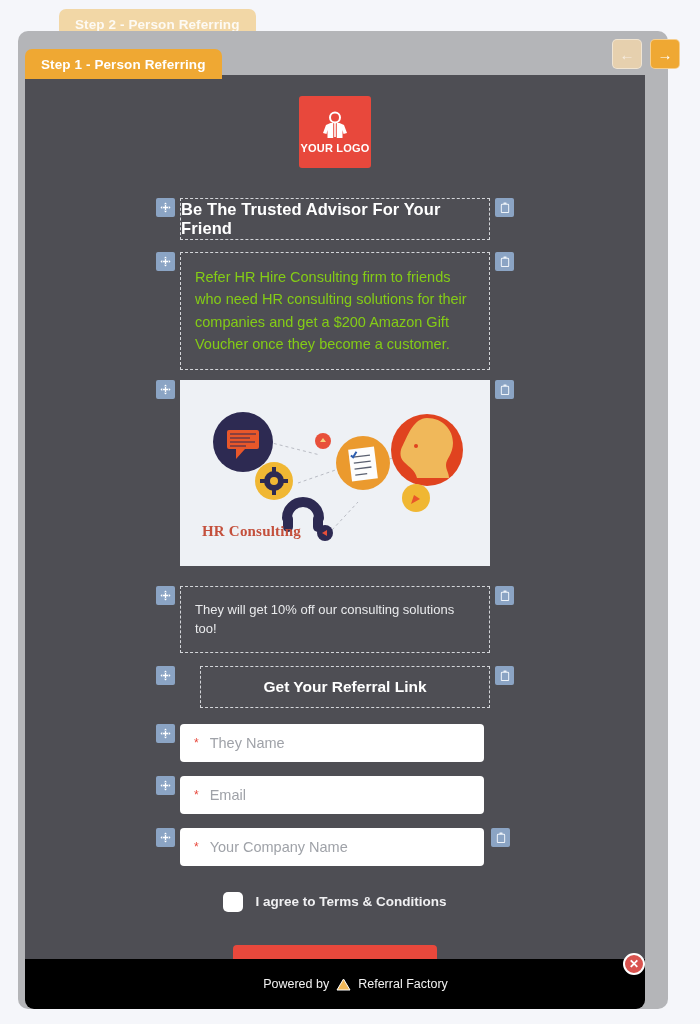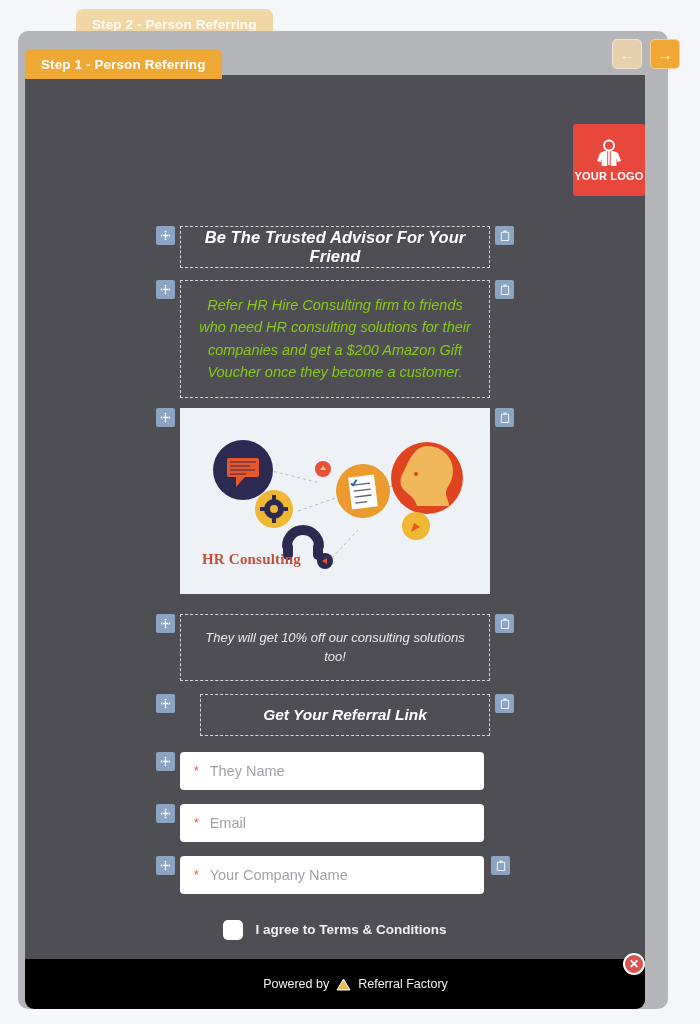--- a/index.html
+++ b/index.html
@@ -21,21 +21,21 @@
     align-items: center;
     padding: 0 16px;
     border-radius: 7px 7px 0 0;
     color: #ffffff;
     font-size: 13.5px;
     font-weight: 700;
     letter-spacing: .1px;
     white-space: nowrap;
   }
   .step-tab-inactive {
-    left: 76px;
+    left: 59px;
     top: 9px;
     background: #f2d7a6;
     color: #fdfaf4;
     z-index: 3;
   }
   .step-tab-active {
     left: 25px;
     top: 49px;
     background: #efa833;
     z-index: 6;
@@ -84,23 +84,22 @@
     width: 620px;
     height: 884px;
     background: #4e4e54;
     z-index: 5;
     overflow: hidden;
   }
 
   
   .logo-wrap {
     display: flex;
-    justify-content: flex-end;
+    justify-content: center;
     padding-top: 21px;
-    margin-top: 28px;
   }
   .logo {
     width: 72px;
     height: 72px;
     background: #e8483c;
     border-radius: 3px;
     display: flex;
     flex-direction: column;
     align-items: center;
     justify-content: center;
@@ -131,22 +130,21 @@
     top: 0;
   }
   .handle-move { left: -24px; }
   .handle-del  { right: -24px; }
 
   .dashed {
     border: 1px dashed #d4d6da;
     display: flex;
     align-items: center;
     justify-content: center;
-    text-align: center;
-    font-style: italic;
+    text-align: left;
   }
 
   .headline {
     height: 42px;
     color: #ffffff;
     font-size: 16.5px;
     font-weight: 700;
     letter-spacing: .1px;
   }
   .paragraph {

